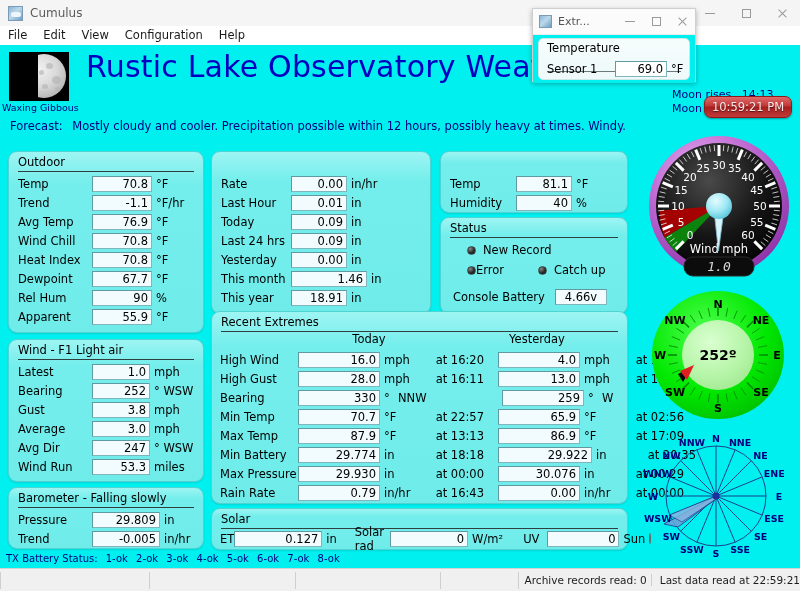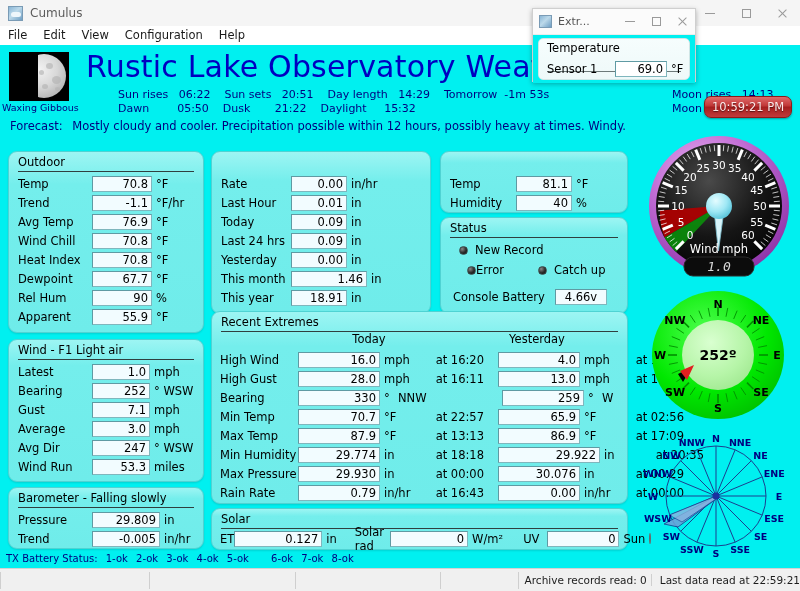--- a/index.html
+++ b/index.html
@@ -260,22 +260,20 @@
         <div class="moon-crater" style="left:20px;top:30px;width:6px;height:5px;"></div>
         <div class="moon-crater" style="left:33px;top:33px;width:5px;height:4px;"></div>
         <div class="moon-crater" style="left:17px;top:16px;width:5px;height:5px;"></div>
       </div>
       <div class="moon-shadow"></div>
     </div>
     <div class="moon-label">Waxing Gibbous</div>
 
     <div class="site-title">Rustic Lake Observatory Weather</div>
 
-    <div class="astro"><span>Sun rises   06:22    Sun sets   20:51    Day length   14:29    Tomorrow  -1m 53s</span>
-<span>Dawn        05:50    Dusk       21:22    Daylight     15:32</span></div>
     <div class="astro2"><span>Moon rises   14:13</span>
 <span>Moon sets    00:37</span></div>
 
     <div class="forecast">
       <span>Forecast:</span>
       <span style="margin-left:6px;">Mostly cloudy and cooler. Precipitation possible within 12 hours, possibly heavy at times. Windy.</span>
     </div>
 
     <div class="clock">10:59:21 PM</div>
 
@@ -333,21 +331,21 @@
           <span class="fld" style="width:58px">1.0</span>
           <span class="unit">mph</span>
         </div>
         <div class="row">
           <span class="lbl">Bearing</span>
           <span class="fld" style="width:58px">252</span>
           <span class="unit">° WSW</span>
         </div>
         <div class="row">
           <span class="lbl">Gust</span>
-          <span class="fld" style="width:58px">7.1</span>
+          <span class="fld" style="width:58px">3.8</span>
           <span class="unit">mph</span>
         </div>
         <div class="row">
           <span class="lbl">Average</span>
           <span class="fld" style="width:58px">3.0</span>
           <span class="unit">mph</span>
         </div>
         <div class="row">
           <span class="lbl">Avg Dir</span>
           <span class="fld" style="width:58px">247</span>
@@ -428,21 +426,21 @@
           <span class="lbl" style="width:66px">Humidity</span>
           <span class="fld" style="width:56px">40</span>
           <span class="unit">%</span>
         </div>
       </div>
     </div>
 
     <div class="panel" style="left:440px; top:172px; width:188px; height:97px;">
       <div class="panel-title">Status</div>
       <div style="position:absolute; left:0; top:22px; right:0;">
-        <div class="status-line" style="padding-left:18px;">
+        <div class="status-line" style="padding-left:26px;">
           <span class="led"></span>
           <span style="margin-left:7px;">New Record</span>
         </div>
         <div class="status-line" style="padding-left:26px;">
           <span class="led"></span>
           <span style="width:62px;">Error</span>
           <span class="led"></span>
           <span style="margin-left:7px;">Catch up</span>
         </div>
         <div class="status-line" style="padding-left:12px; margin-top:7px;">
@@ -502,26 +500,26 @@
           <span class="ext-lbl">Max Temp</span>
           <span class="fld" style="width:82px">87.9</span>
           <span class="ext-unit">°F</span>
           <span class="ext-at">at 13:13</span>
           <span class="gap"></span>
           <span class="fld" style="width:82px">86.9</span>
           <span class="ext-unit">°F</span>
           <span class="ext-at">at 17:09</span>
         </div>
         <div class="ext-row">
-          <span class="ext-lbl">Min Humidity</span>
+          <span class="ext-lbl">Min Battery</span>
           <span class="fld" style="width:82px">29.774</span>
           <span class="ext-unit">in</span>
           <span class="ext-at">at 18:18</span>
           <span class="gap"></span>
-          <span class="fld" style="width:102px">29.922</span>
+          <span class="fld" style="width:94px">29.922</span>
           <span class="ext-unit">in</span>
           <span class="ext-at">at 20:35</span>
         </div>
         <div class="ext-row">
           <span class="ext-lbl">Max Pressure</span>
           <span class="fld" style="width:82px">29.930</span>
           <span class="ext-unit">in</span>
           <span class="ext-at">at 00:00</span>
           <span class="gap"></span>
           <span class="fld" style="width:82px">30.076</span>
@@ -779,21 +777,21 @@
       </svg>
     </div>
 
     <div class="tx-status">
       <span>TX Battery Status:</span>
       <span style="margin-left:5px">1-ok</span>
       <span style="margin-left:5px">2-ok</span>
       <span style="margin-left:5px">3-ok</span>
       <span style="margin-left:5px">4-ok</span>
       <span style="margin-left:5px">5-ok</span>
-      <span style="margin-left:19px">6-ok</span>
+      <span style="margin-left:5px">6-ok</span>
       <span style="margin-left:5px">7-ok</span>
       <span style="margin-left:5px">8-ok</span>
     </div>
 
   </div>
 
   <div class="statusbar">
     <div class="sb-cell" style="width:1px"></div>
     <div class="sb-cell" style="width:164px"></div>
     <div class="sb-cell" style="width:160px"></div>

